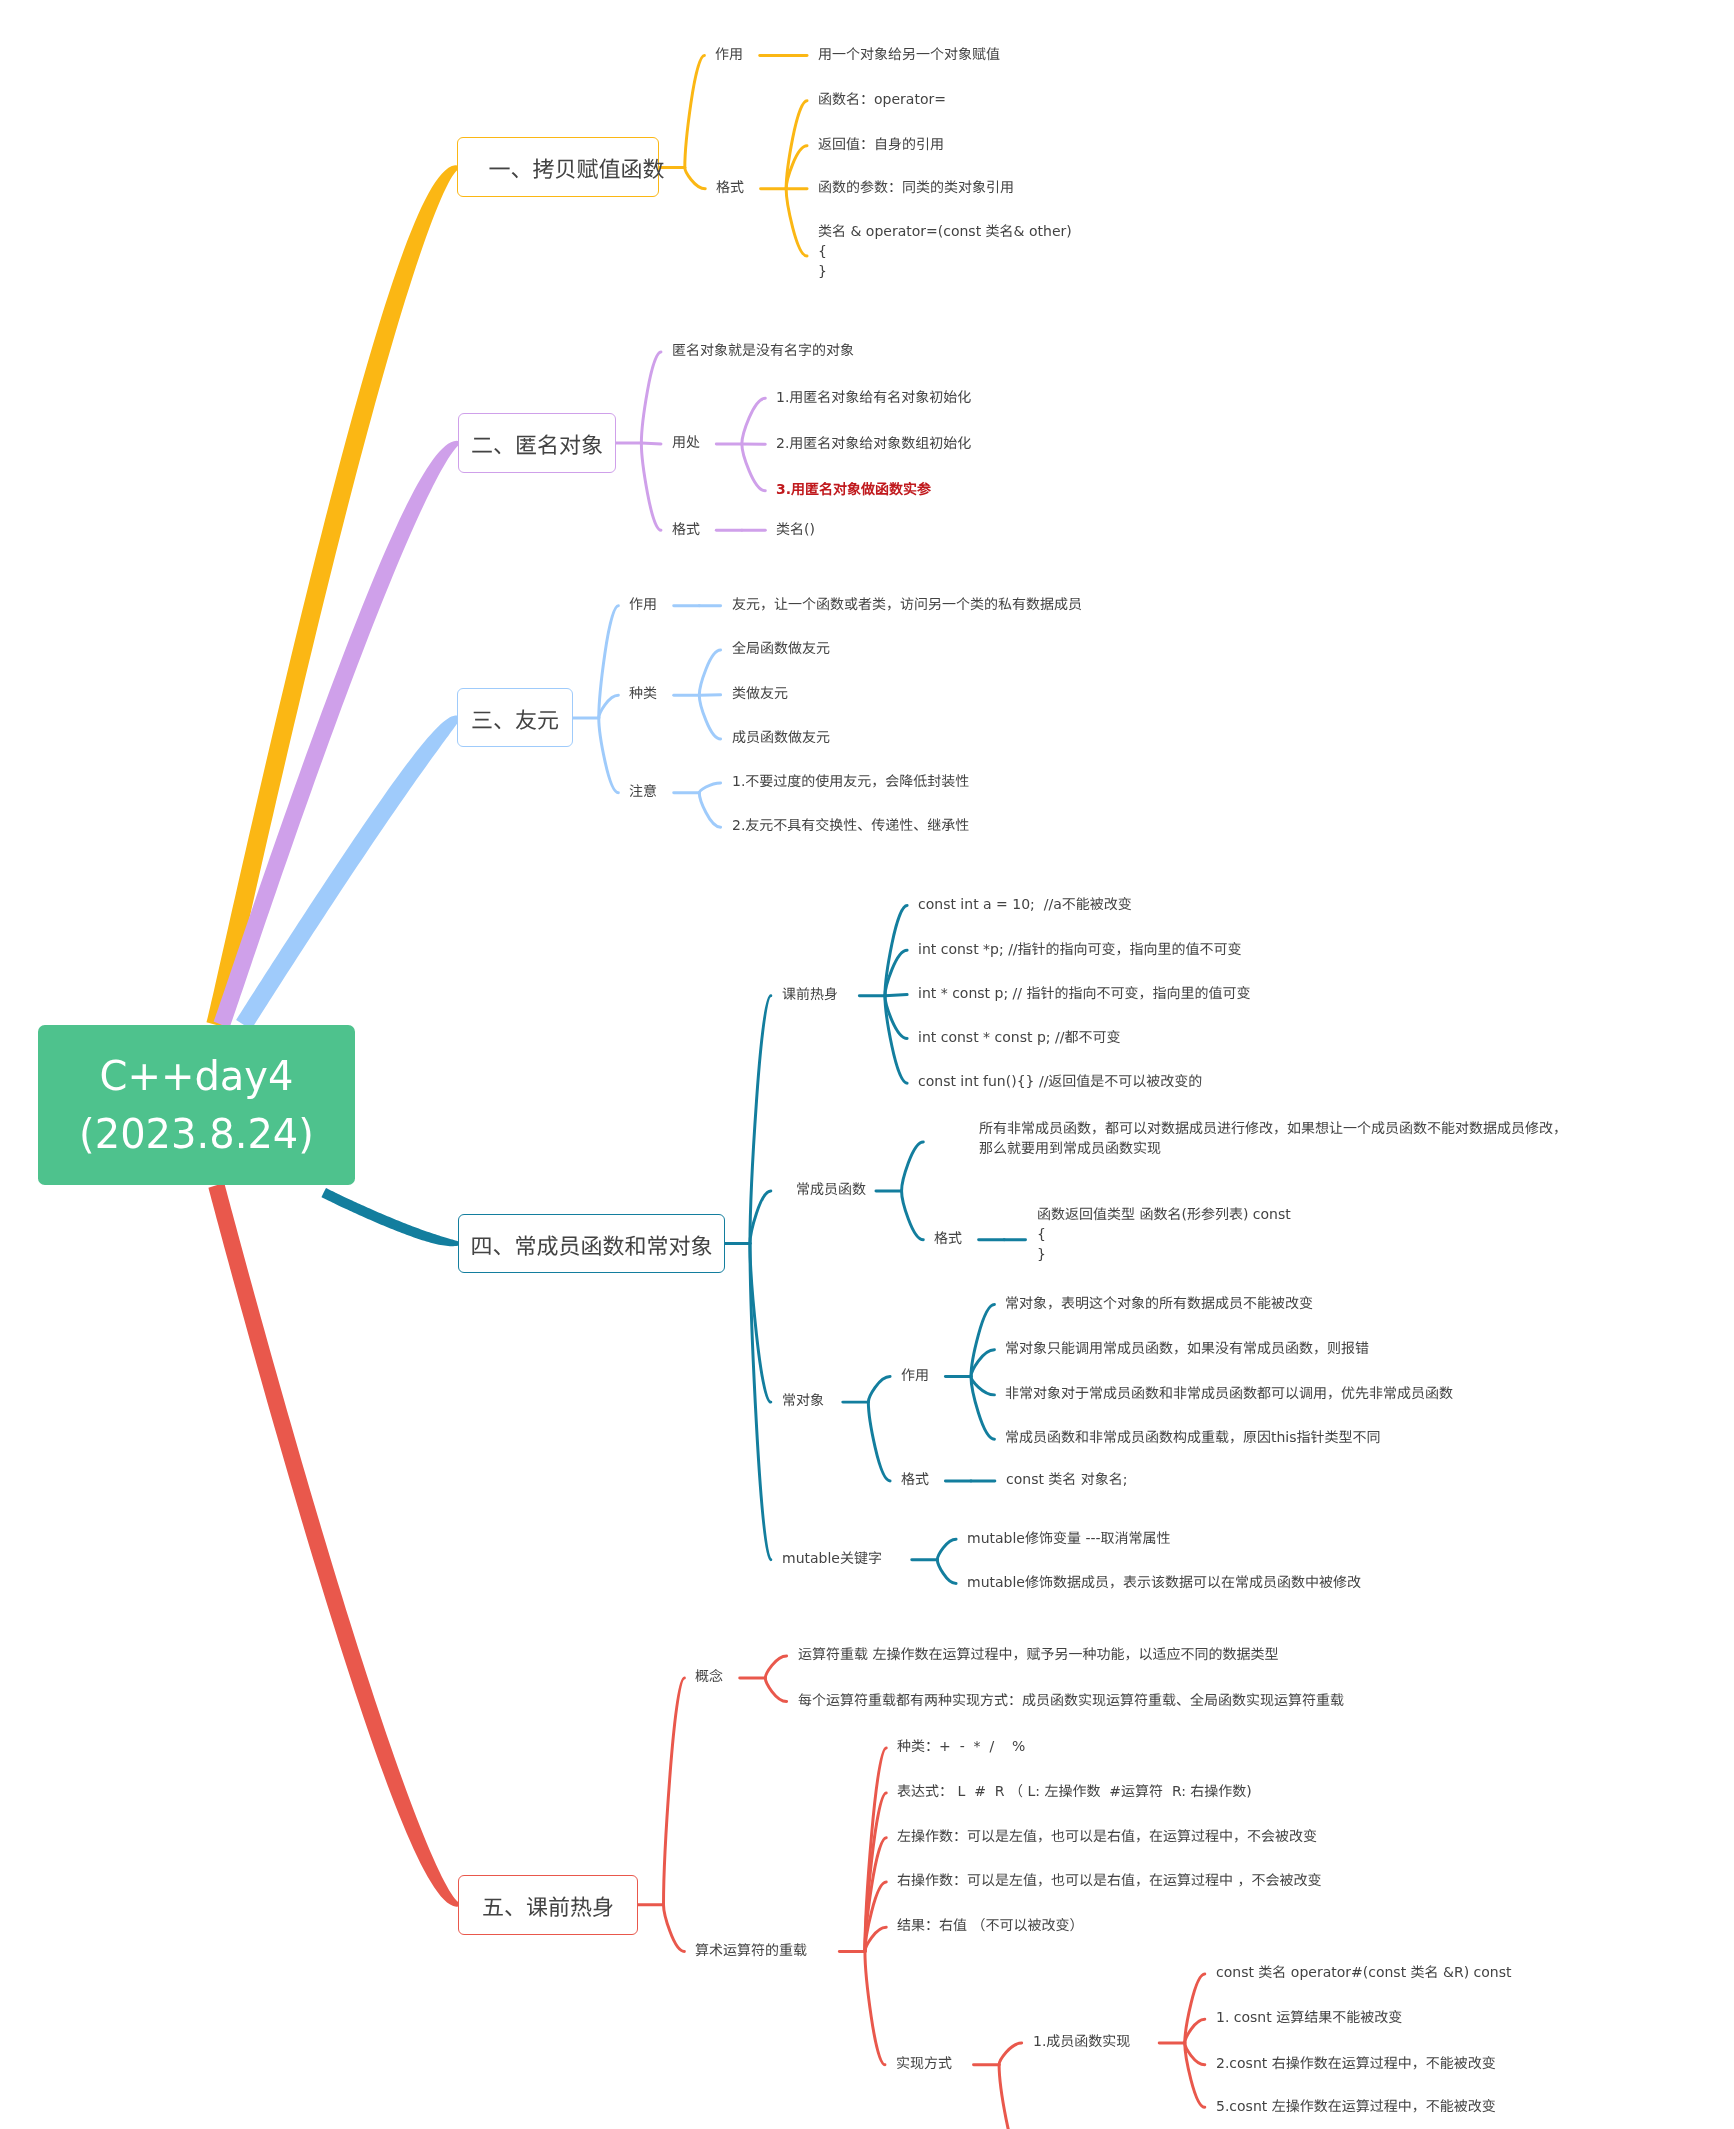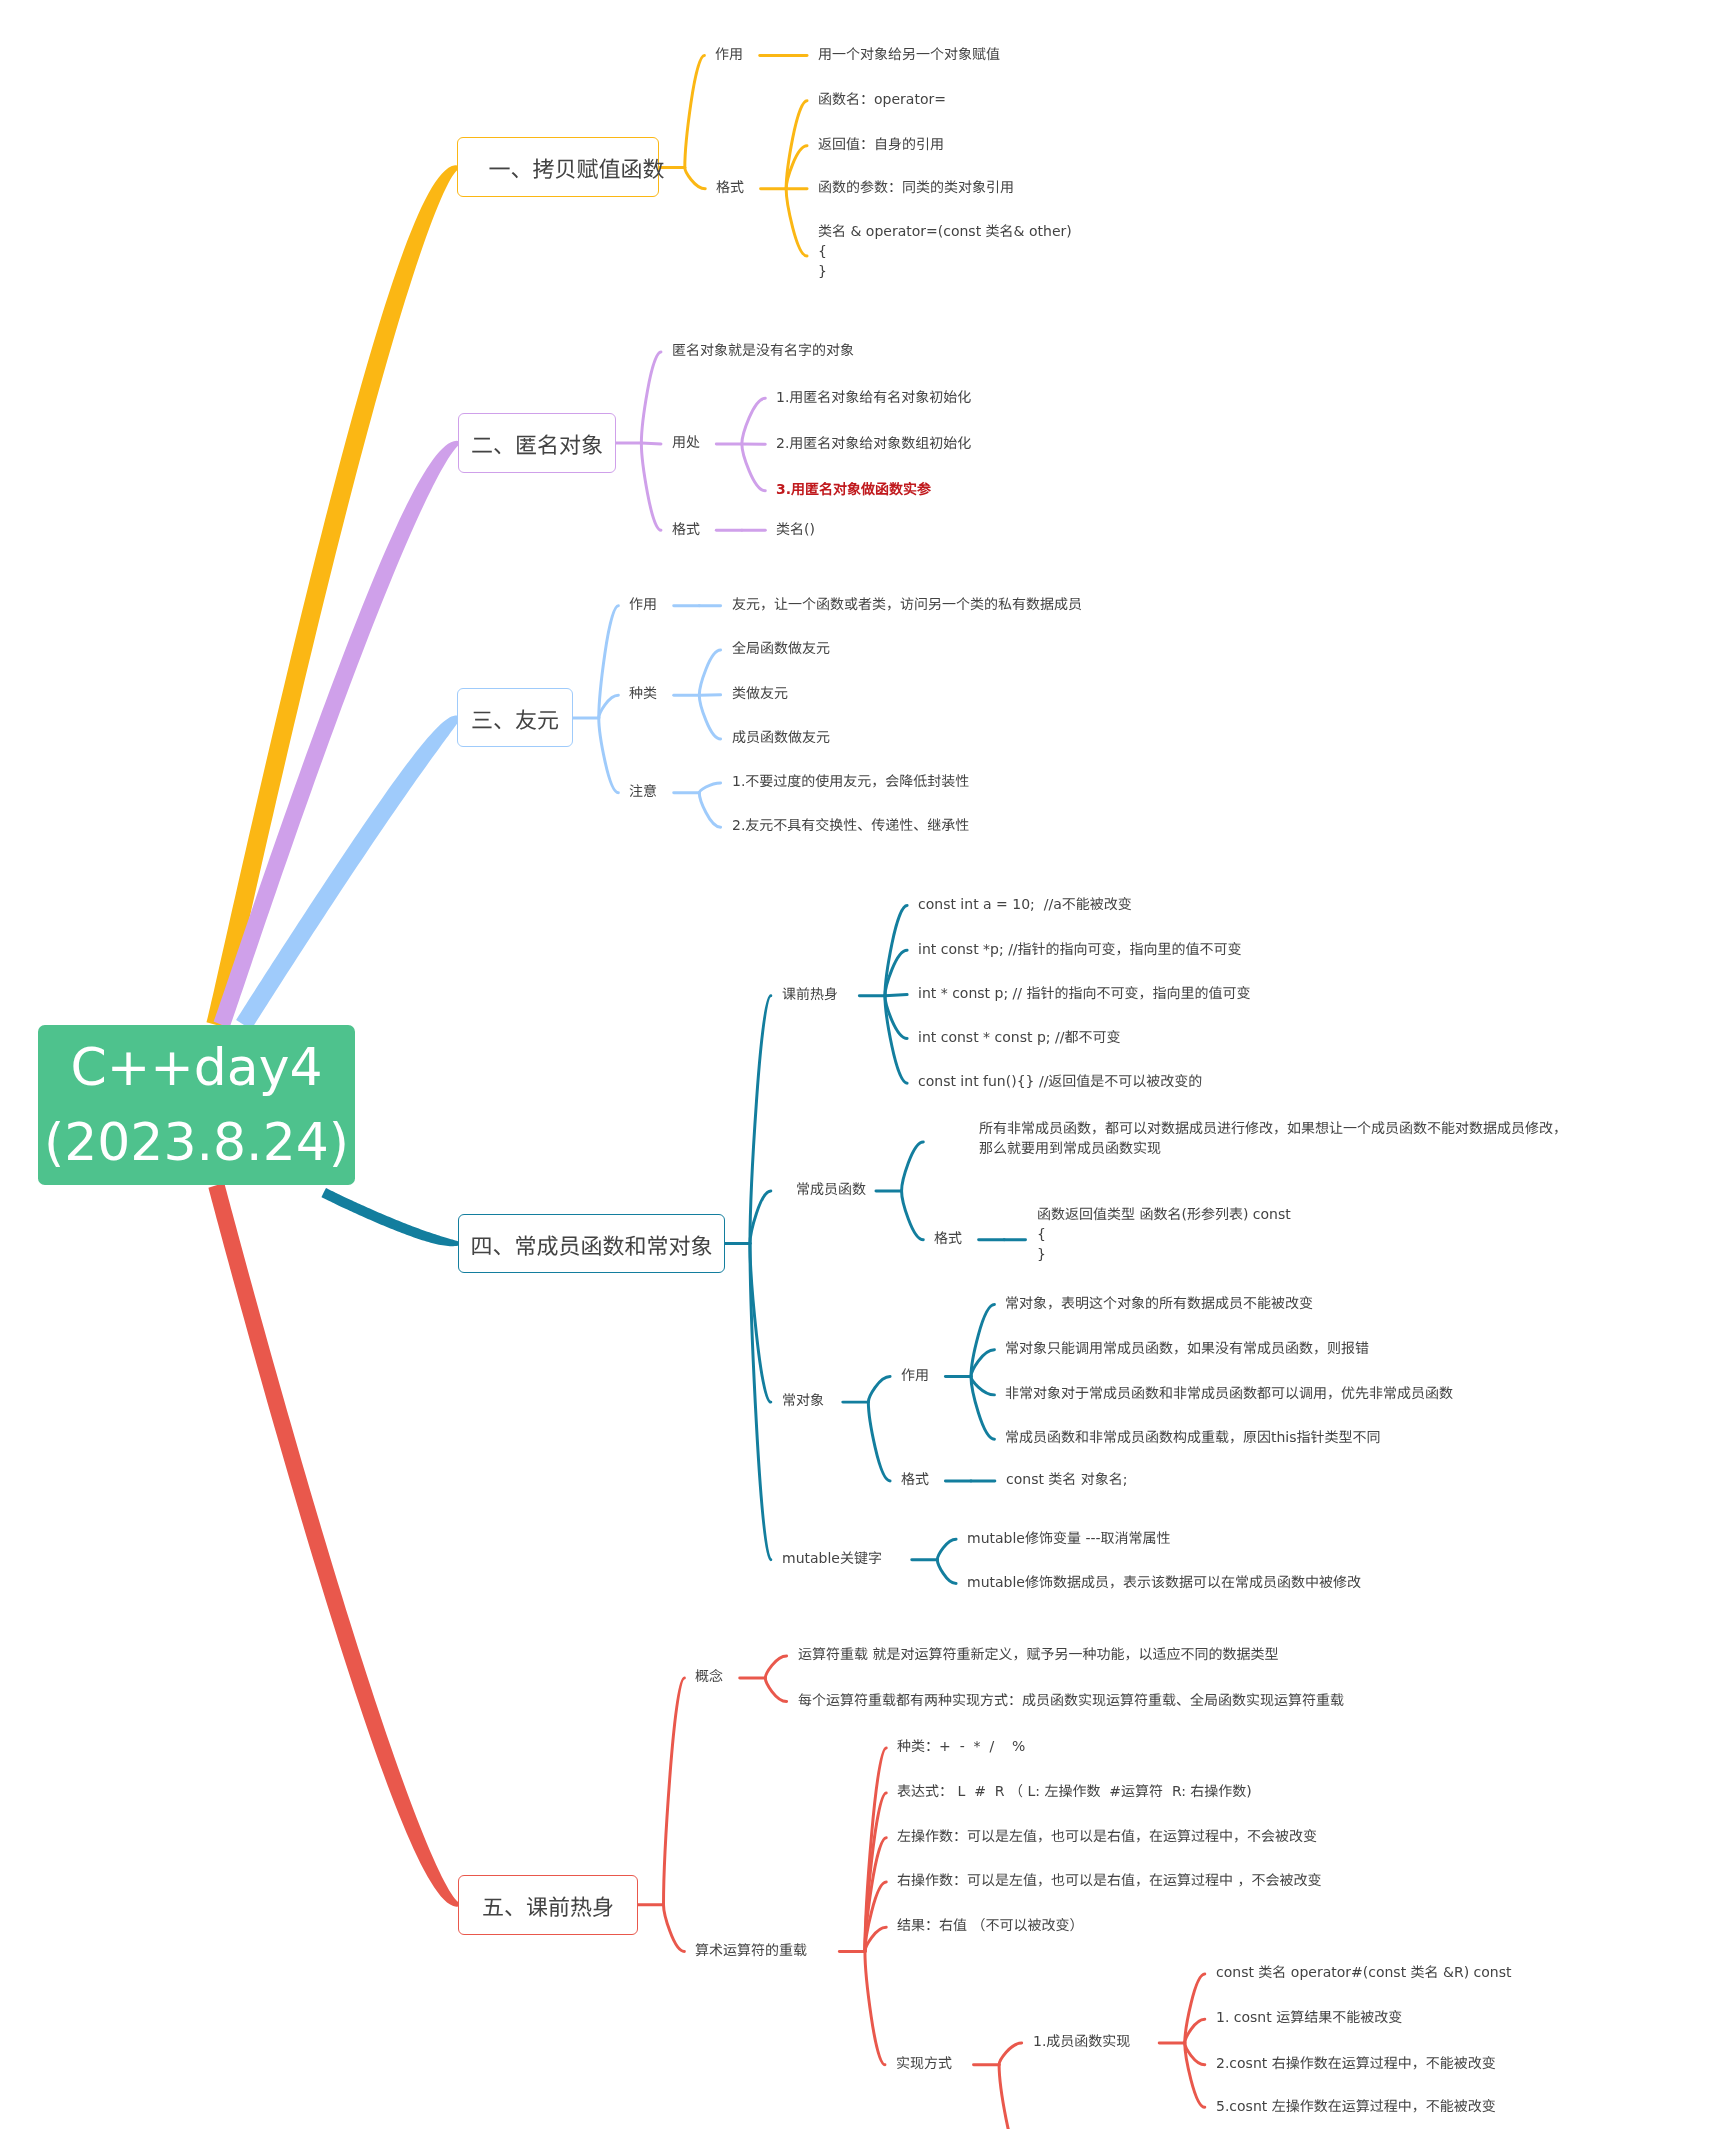--- a/index.html
+++ b/index.html
@@ -3,21 +3,21 @@
 <meta charset="utf-8">
 <title>C++day4</title>
 <style>
   html,body{margin:0;padding:0;background:#fff;}
   #page{position:relative;width:1735px;height:2211px;background:#fff;overflow:hidden;
         font-family:"DejaVu Sans",sans-serif;}
   #wires{position:absolute;left:0;top:0;width:1735px;height:2211px;}
   #nodes{position:absolute;left:0;top:0;width:1735px;height:2211px;}
   .root-node{position:absolute;border-radius:6.8px;display:flex;flex-direction:column;
         align-items:center;justify-content:center;box-sizing:border-box;}
-  .root-line{font-size:52px;line-height:1.45;white-space:pre;}
+  .root-line{font-size:40px;line-height:1.45;white-space:pre;}
   .topic{position:absolute;box-sizing:border-box;border-style:solid;border-width:1.3px;
         border-radius:6px;background:#fff;display:flex;align-items:center;justify-content:center;}
   .topic span{font-size:22px;white-space:pre;}
   .leaf{position:absolute;white-space:pre;font-size:14px;line-height:1.44;}
   .leaf.hl{font-weight:bold;}
 </style>
 </head>
 <body>
 
 <div id="page">
@@ -176,21 +176,21 @@
       <div class="leaf" style="color: rgb(67, 67, 67); left: 1005px; top: 1427px;">常成员函数和非常成员函数构成重载，原因this指针类型不同</div>
       <div class="leaf" style="color: rgb(67, 67, 67); left: 901px; top: 1469px;">格式</div>
       <div class="leaf" style="color: rgb(67, 67, 67); left: 1006px; top: 1469px;">const 类名 对象名;</div>
       <div class="leaf" style="color: rgb(67, 67, 67); left: 782px; top: 1548px;">mutable关键字</div>
       <div class="leaf" style="color: rgb(67, 67, 67); left: 967px; top: 1528px;">mutable修饰变量 ---取消常属性</div>
       <div class="leaf" style="color: rgb(67, 67, 67); left: 967px; top: 1572px;">mutable修饰数据成员，表示该数据可以在常成员函数中被修改</div>
       <div class="topic" style="left: 458px; top: 1875px; width: 180px; height: 60px; border-color: rgb(233, 88, 76);">
         <span style="color: rgb(67, 67, 67);">五、课前热身</span>
       </div>
       <div class="leaf" style="color: rgb(67, 67, 67); left: 695px; top: 1666px;">概念</div>
-      <div class="leaf" style="color: rgb(67, 67, 67); left: 798px; top: 1644px;">运算符重载 就是对运算符重新定义，赋予另一种功能，以适应不同的数据类型</div>
+      <div class="leaf" style="color: rgb(67, 67, 67); left: 798px; top: 1644px;">运算符重载 左操作数在运算过程中，赋予另一种功能，以适应不同的数据类型</div>
       <div class="leaf" style="color: rgb(67, 67, 67); left: 798px; top: 1690px;">每个运算符重载都有两种实现方式：成员函数实现运算符重载、全局函数实现运算符重载</div>
       <div class="leaf" style="color: rgb(67, 67, 67); left: 695px; top: 1940px;">算术运算符的重载</div>
       <div class="leaf" style="color: rgb(67, 67, 67); left: 897px; top: 1736px;">种类：+  -  *  /    %</div>
       <div class="leaf" style="color: rgb(67, 67, 67); left: 897px; top: 1781px;">表达式： L  #  R （ L: 左操作数  #运算符  R: 右操作数)</div>
       <div class="leaf" style="color: rgb(67, 67, 67); left: 897px; top: 1826px;">左操作数：可以是左值，也可以是右值，在运算过程中，不会被改变</div>
       <div class="leaf" style="color: rgb(67, 67, 67); left: 897px; top: 1870px;">右操作数：可以是左值，也可以是右值，在运算过程中 ，不会被改变</div>
       <div class="leaf" style="color: rgb(67, 67, 67); left: 897px; top: 1915px;">结果：右值 （不可以被改变）</div>
       <div class="leaf" style="color: rgb(67, 67, 67); left: 896px; top: 2053px;">实现方式</div>
       <div class="leaf" style="color: rgb(67, 67, 67); left: 1033px; top: 2031px;">1.成员函数实现</div>
       <div class="leaf" style="color: rgb(67, 67, 67); left: 1216px; top: 1962px;">const 类名 operator#(const 类名 &amp;R) const</div>

